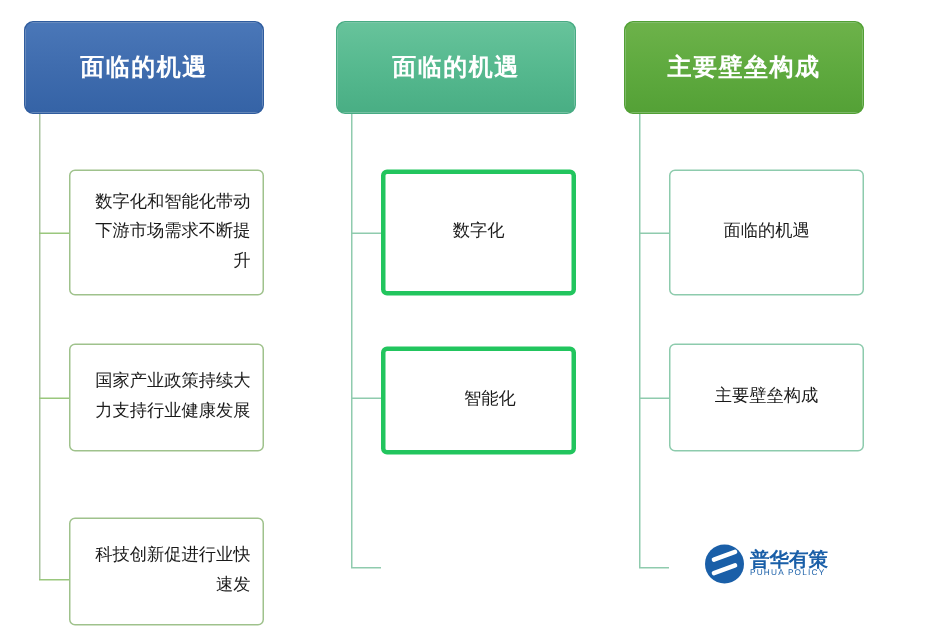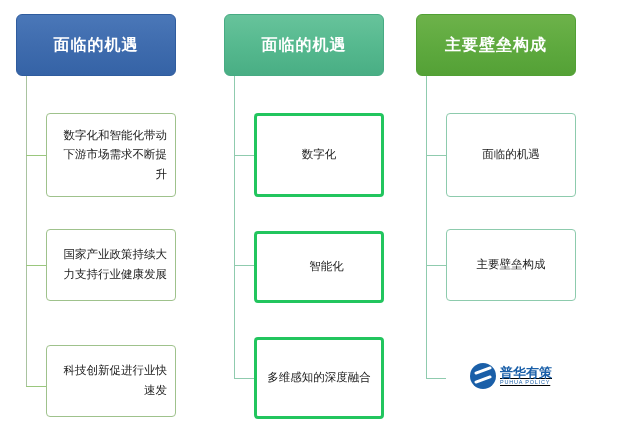--- a/index.html
+++ b/index.html
@@ -107,21 +107,20 @@
     box-sizing: border-box;
     display: flex;
     align-items: center;
     justify-content: center;
     background: #ffffff;
   }
   .logo-inner {
     display: flex;
     align-items: center;
     gap: 4px;
-    text-decoration: underline;
   }
   .logo-mark {
     width: 26px;
     height: 26px;
     border-radius: 50%;
     background: #1a5fa8;
     position: relative;
     overflow: hidden;
     flex: none;
   }
@@ -187,21 +186,20 @@
     <div class="header teal">面临的机遇</div>
     <div class="spine teal" style="top:76px; height:302px;"></div>
 
     <div class="connector teal" style="top:155px;"></div>
     <div class="node teal" style="top:113px; height:84px;">数字化</div>
 
     <div class="connector teal" style="top:265px;"></div>
     <div class="node teal" style="top:231px; height:72px;padding-left:23px;">智能化</div>
 
     <div class="connector teal" style="top:378px;"></div>
-    <div class="node teal" style="top:337px; height:82px;">多维感知的深度融合</div>
   </div>
 
   <div class="column col-3">
     <div class="header green">主要壁垒构成</div>
     <div class="spine teal" style="top:76px; height:302px;"></div>
 
     <div class="connector teal" style="top:155px;"></div>
     <div class="node green" style="top:113px; height:84px;">面临的机遇</div>
 
     <div class="connector teal" style="top:265px;"></div>

